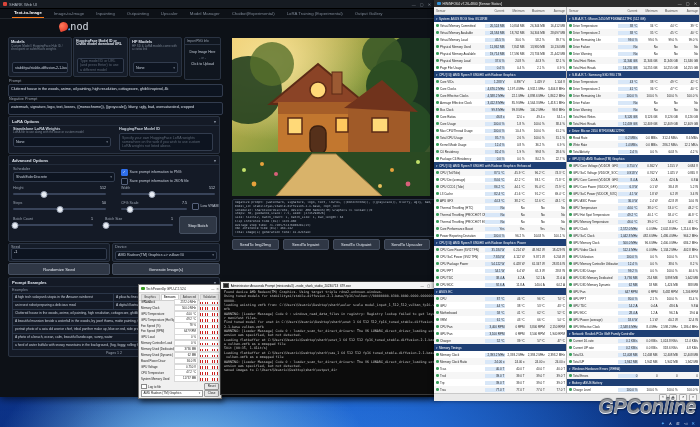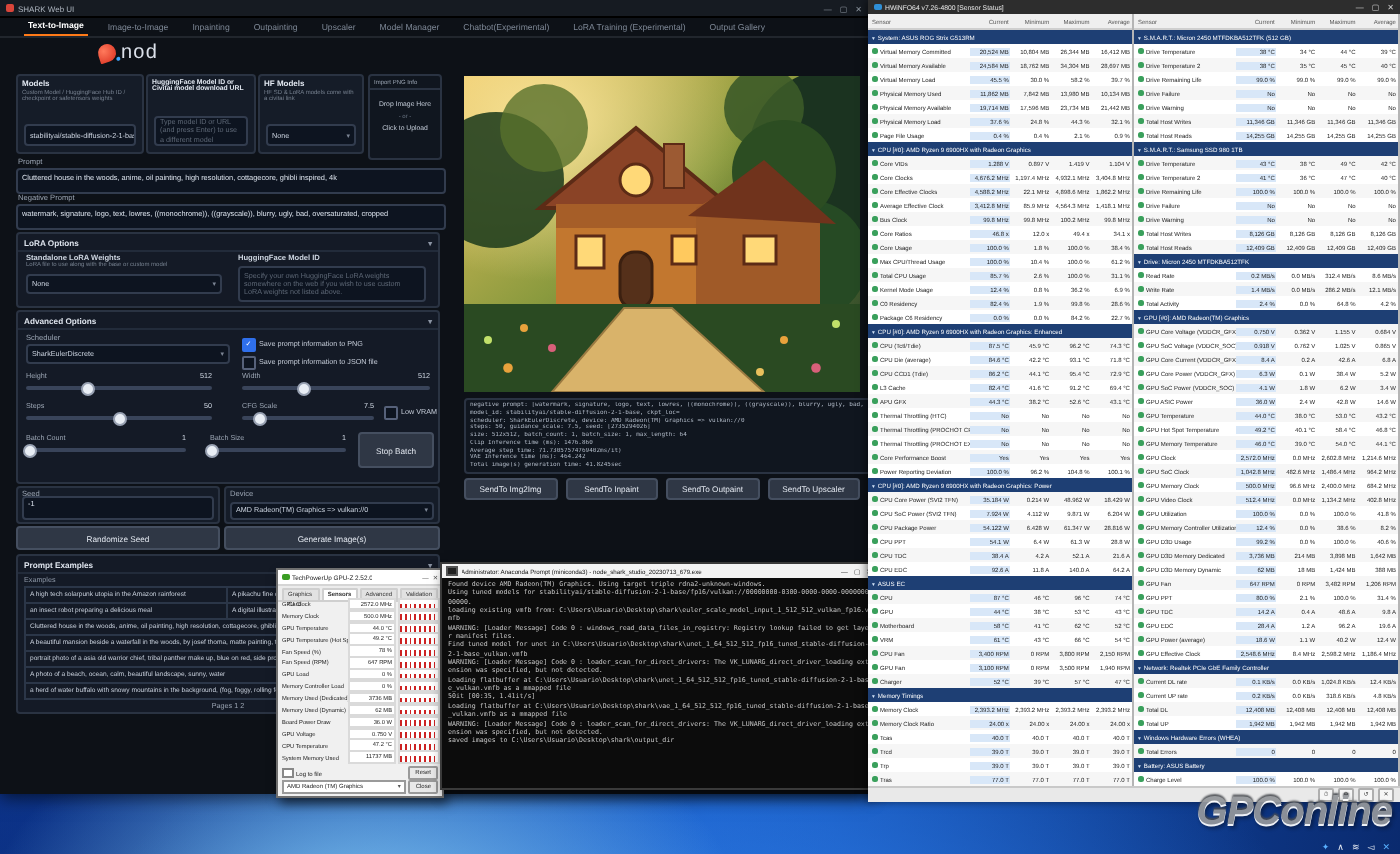--- a/index.html
+++ b/index.html
@@ -12,21 +12,21 @@
       linear-gradient(100deg,#0c2f88 0%,#1559c8 55%,#0a2a6e 100%);}
   .abs{position:absolute;}
   
   #shark{left:0;top:0;width:434px;height:397px;background:#0d1117;box-shadow:0 2px 8px rgba(0,0,0,.6);}
   .stitle{height:8px;background:#161b22;display:flex;align-items:center;gap:2px;padding:0 3px;font-size:4px;color:#aeb6c0;border-bottom:1px solid #000;}
   .sticon{width:4px;height:4px;background:#d9453a;border-radius:1px;flex:none;}
   .wbtns{margin-left:auto;display:flex;gap:4px;font-size:4px;color:#8b949e;}
   .tabbar{position:absolute;left:0;top:8px;right:0;height:10px;display:flex;gap:8px;align-items:flex-end;padding:0 12px;border-bottom:1px solid #21262d;font-size:4.3px;color:#7d8795;}
   .tab{padding:1px 2px 2px;white-space:nowrap;cursor:default;}
   .tab.sel{color:#ffffff;font-weight:bold;border-bottom:1px solid #ff7a18;}
-  .logo{left:14px;top:21px;display:flex;align-items:center;gap:2.5px;padding-left:35px;}
+  .logo{left:24px;top:21px;display:flex;align-items:center;gap:2.5px;padding-left:35px;}
   .logoflame{width:9px;height:9px;background:radial-gradient(circle at 35% 35%,#ff7a5c,#d92f1f);border-radius:60% 60% 60% 8%;transform:rotate(-18deg);position:relative;}
   .logoflame::after{content:"";position:absolute;right:-1px;bottom:-1px;width:2.5px;height:2.5px;border-radius:50%;background:#3fa7ff;}
   .logotext{font-size:10px;color:#dbe1ea;letter-spacing:.6px;}
   .panel{background:#151c28;border:1px solid #2a3342;border-radius:2px;overflow:hidden;}
   .plabel{font-size:4px;color:#e2e8f1;font-weight:bold;padding:1.5px 2px 0;line-height:1.15;}
   .pdesc{font-size:3px;color:#76808f;padding:.5px 2px 0;line-height:1.2;}
   .dd,.inputbox{background:#0d1420;border:1px solid #323c4e;border-radius:2px;display:flex;align-items:center;font-size:3.6px;color:#cbd3df;padding:0 2px;overflow:hidden;white-space:nowrap;}
   .dd .arr{margin-left:auto;color:#7c8594;font-size:3.5px;}
   .ph{color:#5d6775;}
   .fieldlabel{font-size:3.8px;color:#9aa4b2;}

